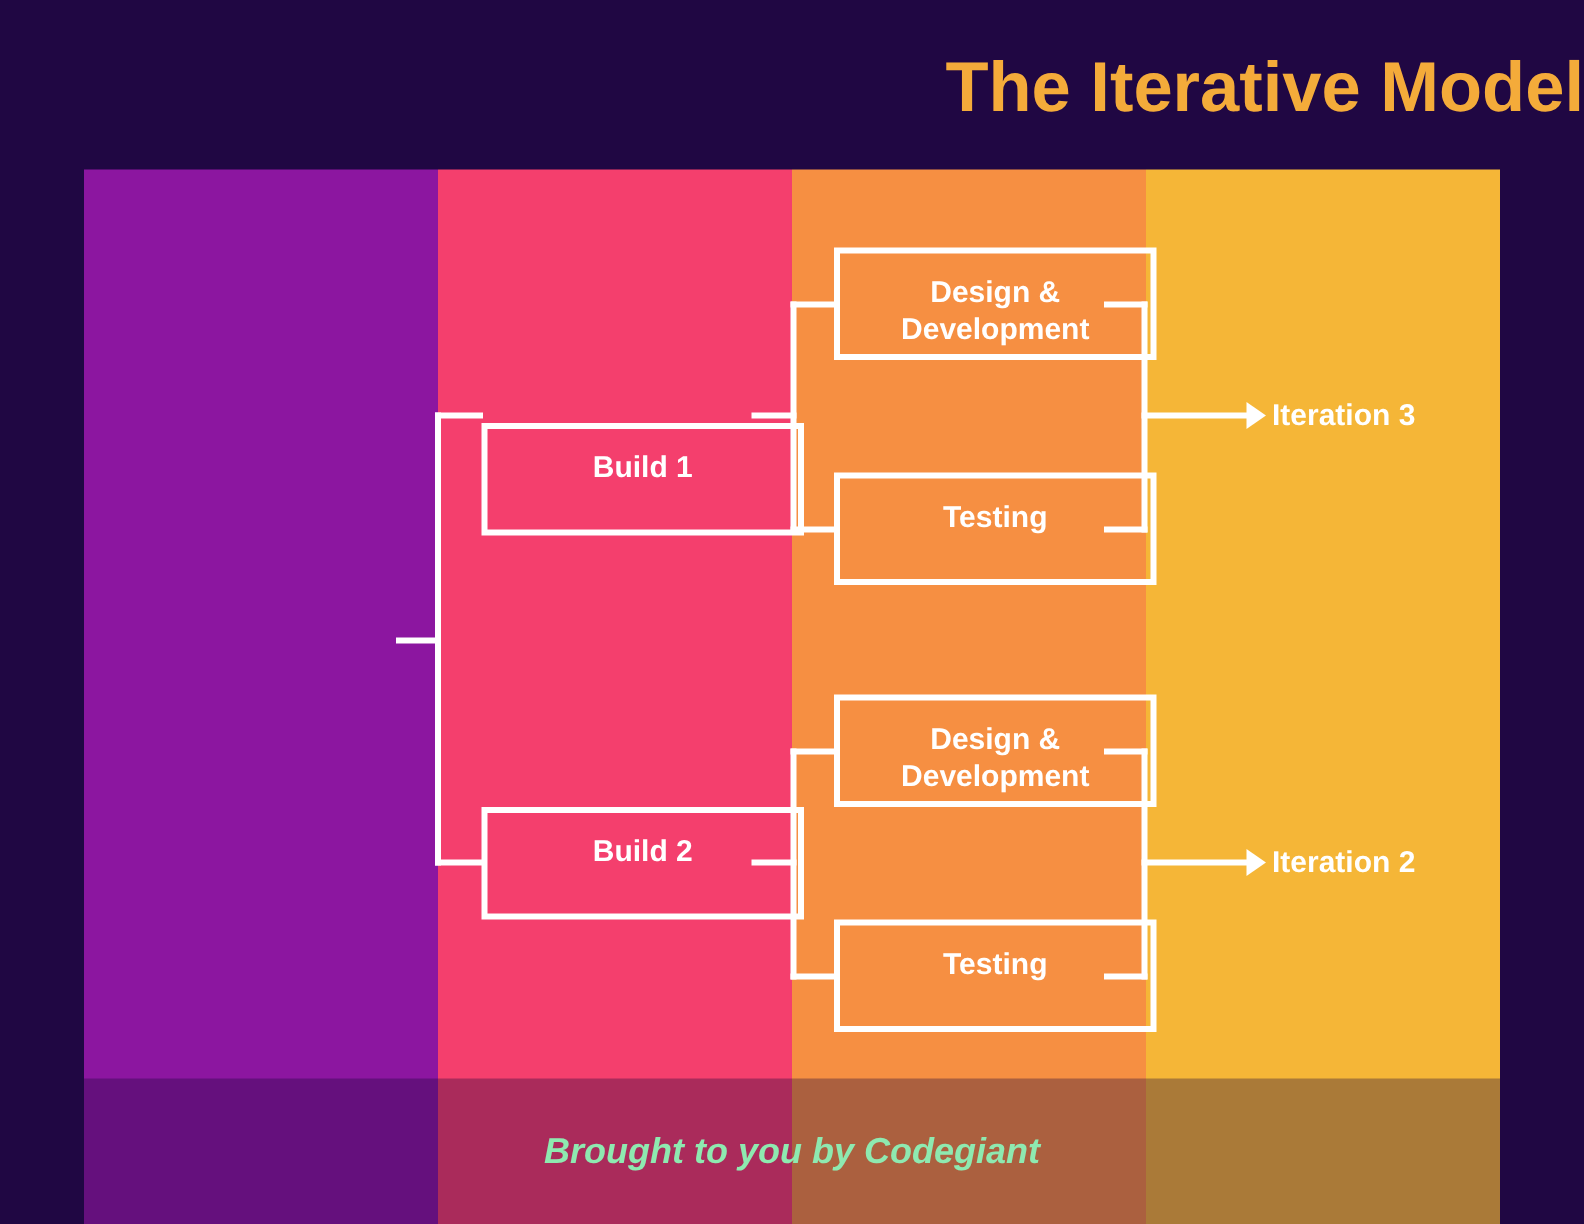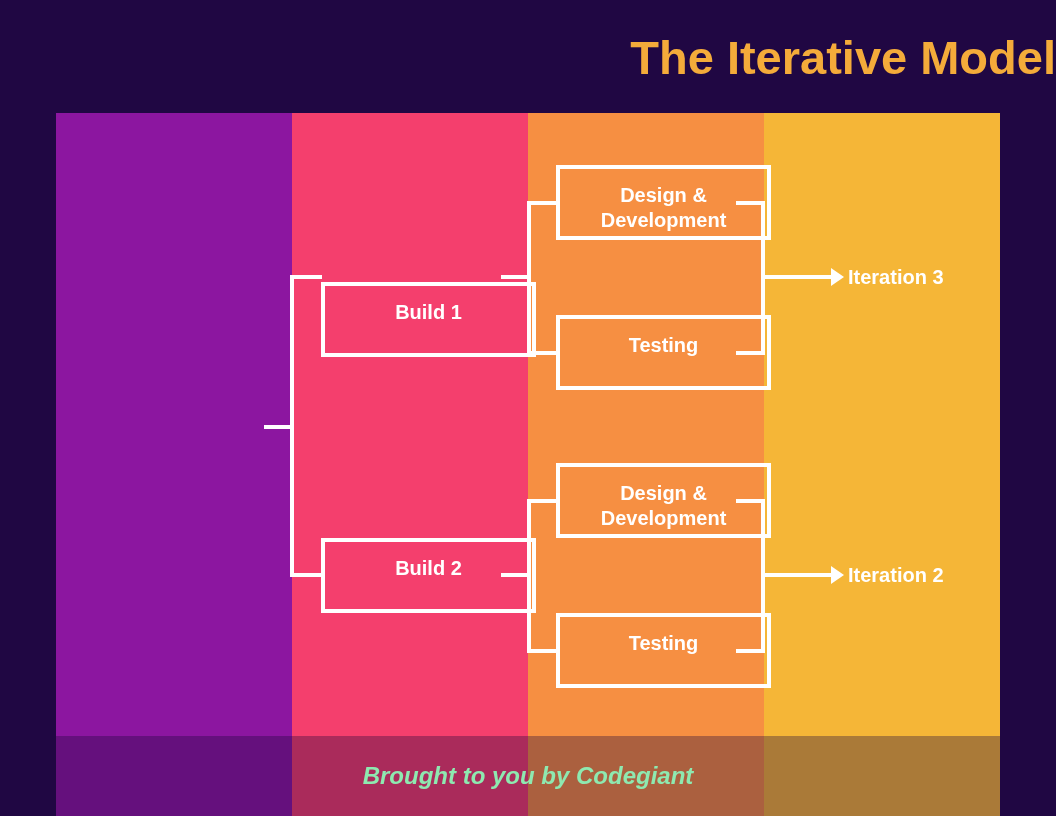--- a/index.html
+++ b/index.html
@@ -80,21 +80,21 @@
   .ah-2{left:775px;top:453px;}
 
   .iter-label{
     position:absolute;color:#ffffff;font-weight:bold;font-size:20px;
     height:29px;line-height:29px;white-space:nowrap;
   }
   .iter-1{left:792px;top:150px;}
   .iter-2{left:792px;top:448px;text-align:center;}
 
   .footer-bar{
-    position:absolute;left:0;bottom:0;width:944px;height:80px;
+    position:absolute;left:0;bottom:0;width:944px;height:97px;
     background:rgba(25,5,60,0.34);
     display:flex;align-items:center;justify-content:center;
   }
   .footer-credit{
     color:var(--footer-text,#8ee9b0);
     font-style:italic;font-weight:bold;font-size:24px;
   }
 </style>
 </head>
 <body>

